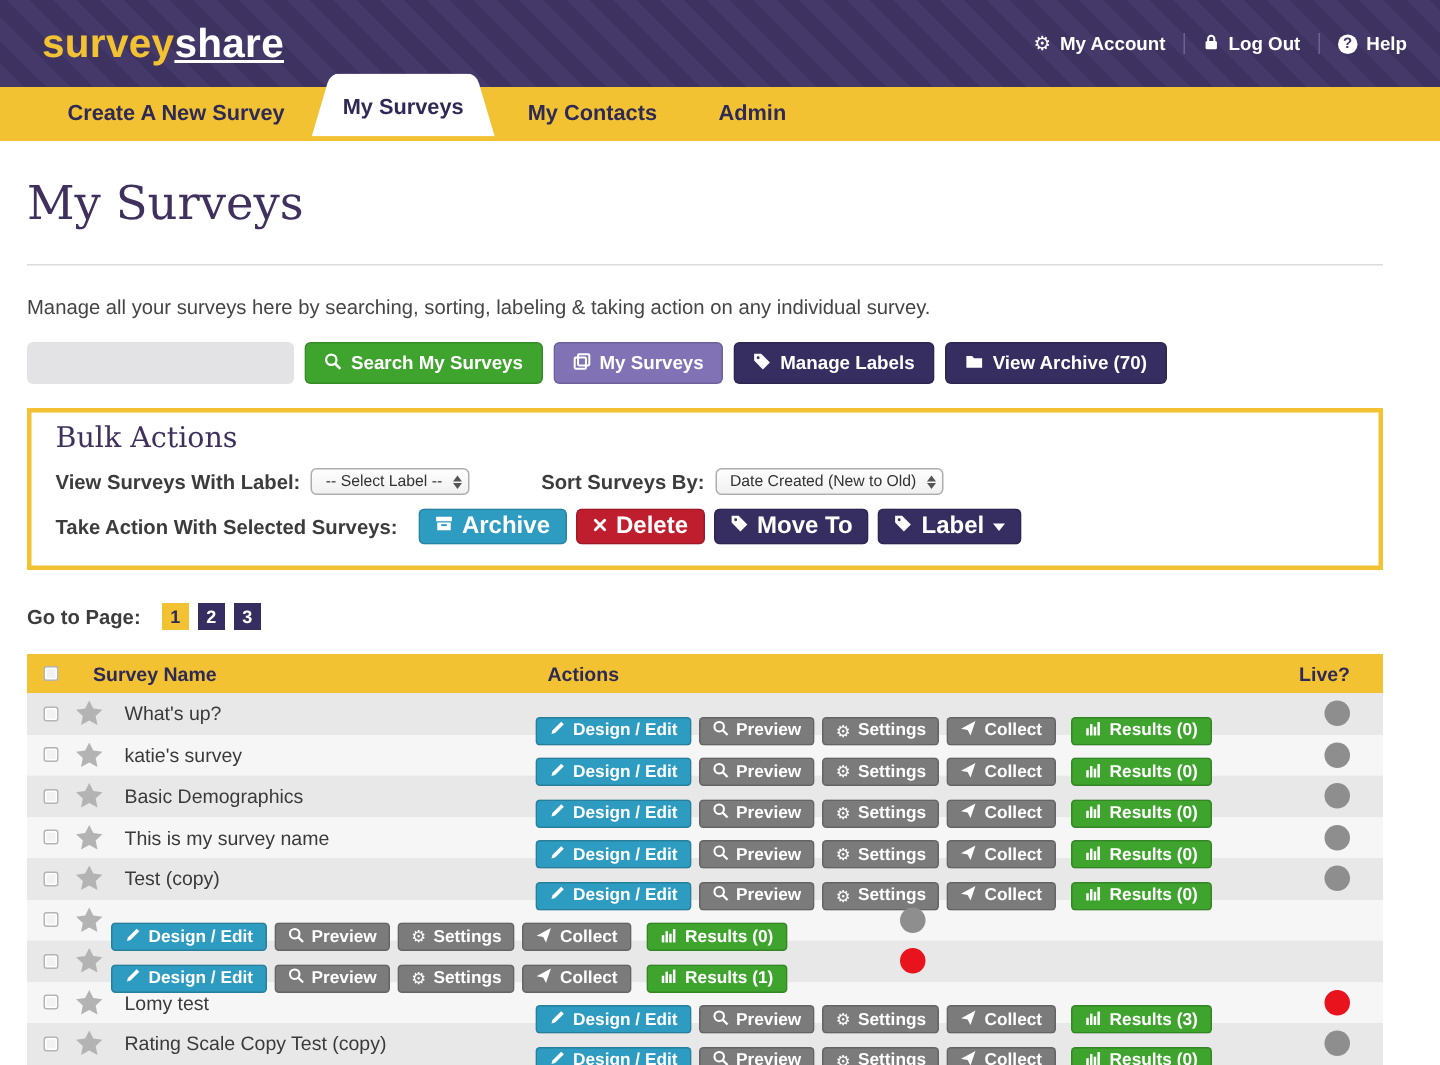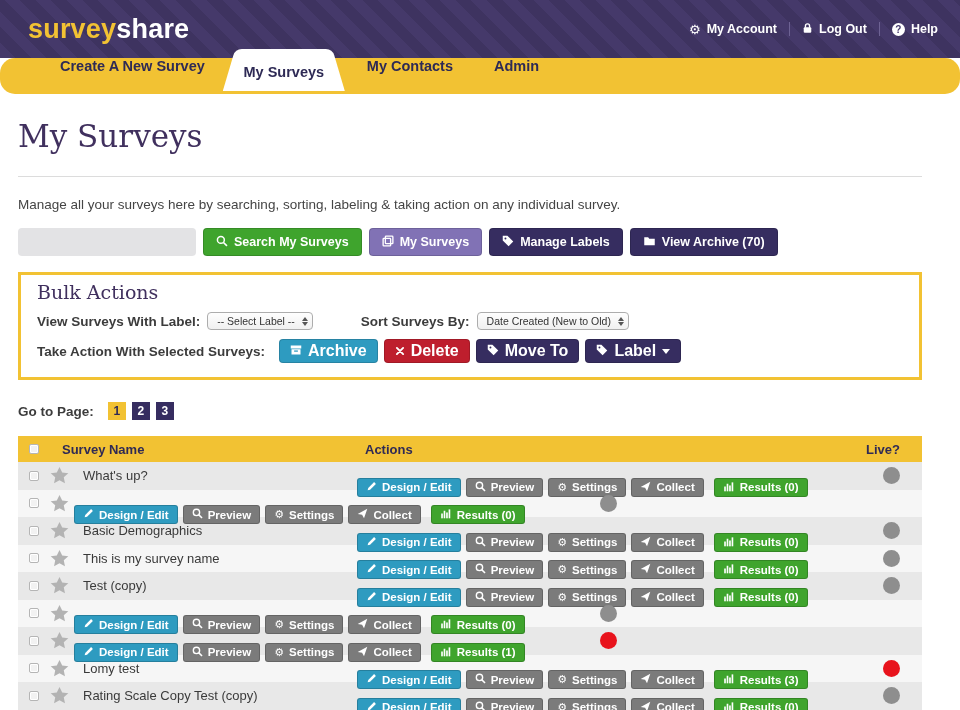--- a/index.html
+++ b/index.html
@@ -7,33 +7,33 @@
   html,body { width:960px; height:710px; overflow:hidden; background:#fff;
     font-family:"Liberation Sans", sans-serif; }
 
   
   .topbar { height:58px; position:relative;
     background:repeating-linear-gradient(45deg,#45396a 0 11px,#3e3360 11px 22px);
     display:flex; align-items:center; justify-content:space-between;
     padding:0 22px 0 28px; }
   .logo { font-size:27px; font-weight:600; letter-spacing:.2px; cursor:pointer; }
   .logo .l1 { color:#f2c233; }
-  .logo .l2 { color:#ffffff; }
+  .logo .l2 { color:#ffffff;text-decoration:underline; }
   .top-links { display:flex; align-items:center; gap:12px; }
   .top-link { display:flex; align-items:center; gap:6px; color:#fff;
     font-size:12.5px; font-weight:bold; cursor:pointer; }
   .top-sep { width:1px; height:14px; background:#6d6293; }
   .uicon { font-family:"DejaVu Sans", sans-serif; font-size:13px; line-height:1; }
   .help-circle { width:13px; height:13px; border-radius:50%; background:#fff;
     color:#43386b; font-size:10px; font-weight:bold; display:inline-flex;
     align-items:center; justify-content:center; }
 
   
-  .nav { height:36px; background:#f2c233; display:flex; align-items:flex-start;
-    padding-left:60px;border-radius:15px; }
+  .nav { height:36px; background:#f2c233; display:flex; align-items:center;
+    padding-left:45px; }
   .nav-label { font-size:14.5px; font-weight:bold; color:#2e2a55; cursor:pointer; }
   .tab-active { position:relative; top:-3px; height:42px; width:122px;
     margin:-6px 22px 0 18px; background:#fff; display:flex; align-items:center;
     justify-content:center; padding-top:4px; cursor:pointer;
     clip-path:polygon(12px 0, 110px 0, 100% 100%, 0 100%);
     clip-path:path('M0 42 L10.5 6.5 Q12.5 0 19 0 L103 0 Q109.5 0 111.5 6.5 L122 42 Z'); }
   .nav-label.m1 { margin-right:0; }
   .nav-label.m2 { margin-right:41px; }
 
   
@@ -311,20 +311,21 @@
 
   <div class="trow even">
     <span class="col-check">
             <span class="checkbox"></span>
           </span>
     <span class="col-star star">
       <svg width="19" height="19" viewBox="0 0 16 16">
               <polygon fill="#b3b3b3" points="8,0.9 10.3,5.4 15.4,6 11.6,9.5 12.6,14.6 8,12.1 3.4,14.6 4.4,9.5 0.6,6 5.7,5.4"></polygon>
             </svg>
     </span>
+    <span class="col-name">katie's survey</span>
     <span class="col-actions">
       <span class="abtn btn-teal">
         <span><svg width="11" height="11" viewBox="0 0 16 16">
                   <path fill="#fff" d="M11.8 1.6l2.6 2.6L5.9 12.7l-3.5 0.9 0.9-3.5z"></path>
                 </svg></span>
         <span>Design / Edit</span>
       </span>
       <span class="abtn gray">
         <span><svg width="11" height="11" viewBox="0 0 16 16">
                   <circle cx="6.5" cy="6.5" r="4.6" fill="none" stroke="#fff" stroke-width="2"></circle>

